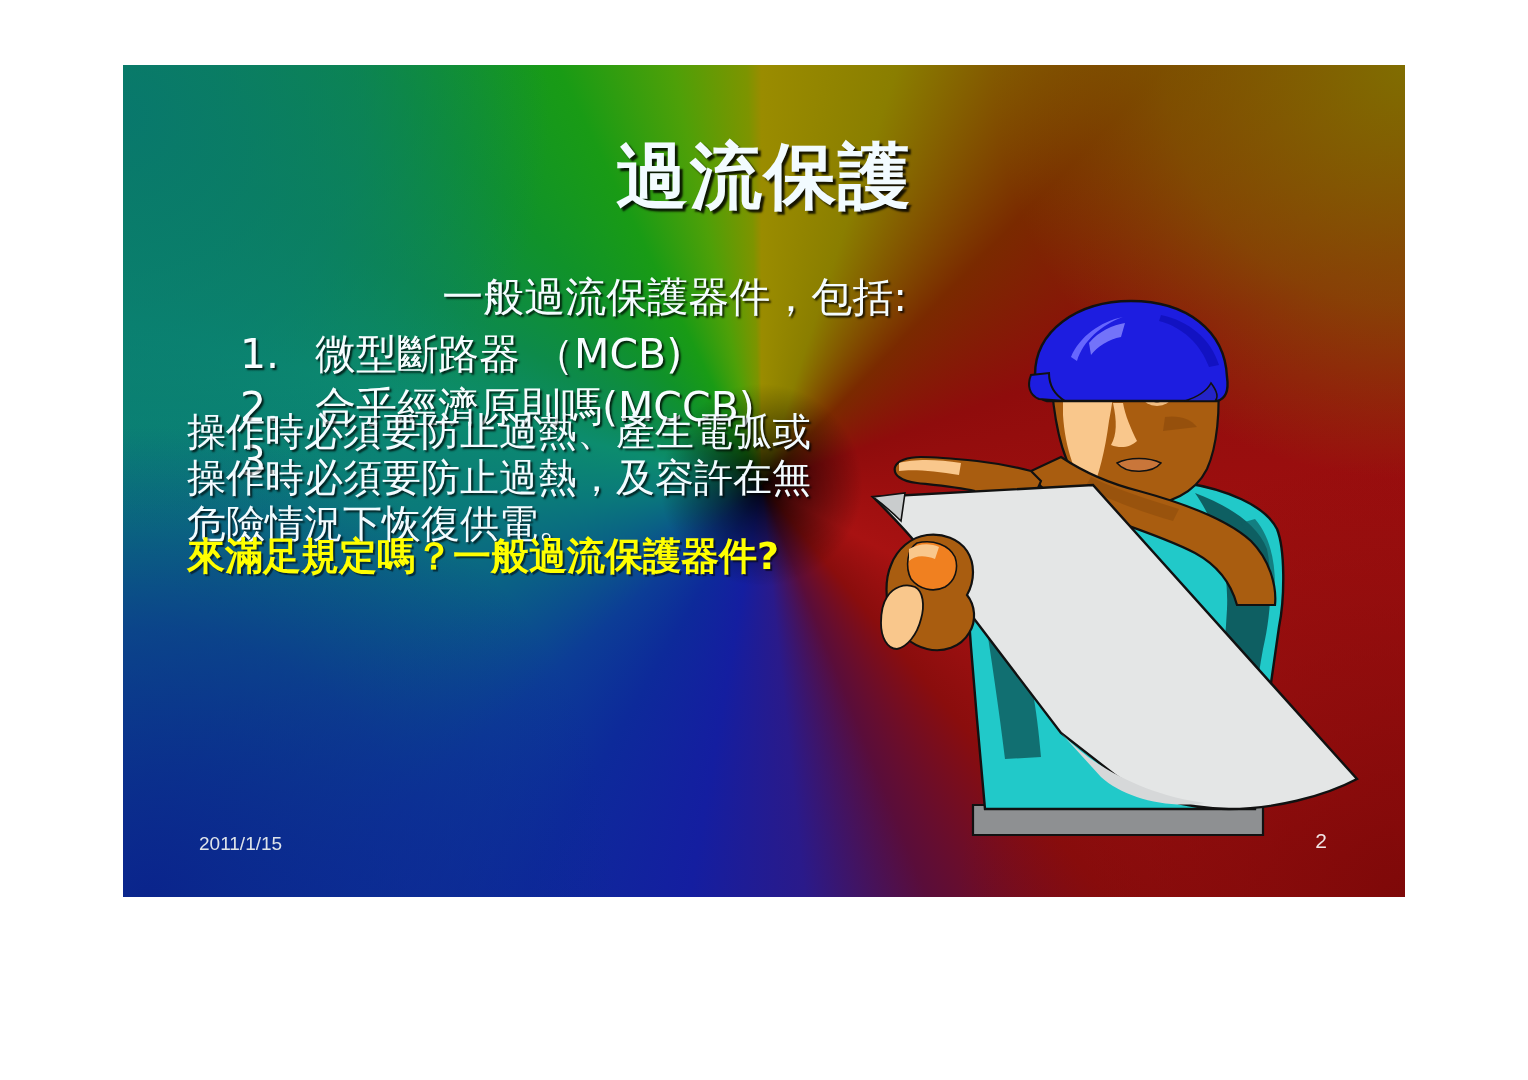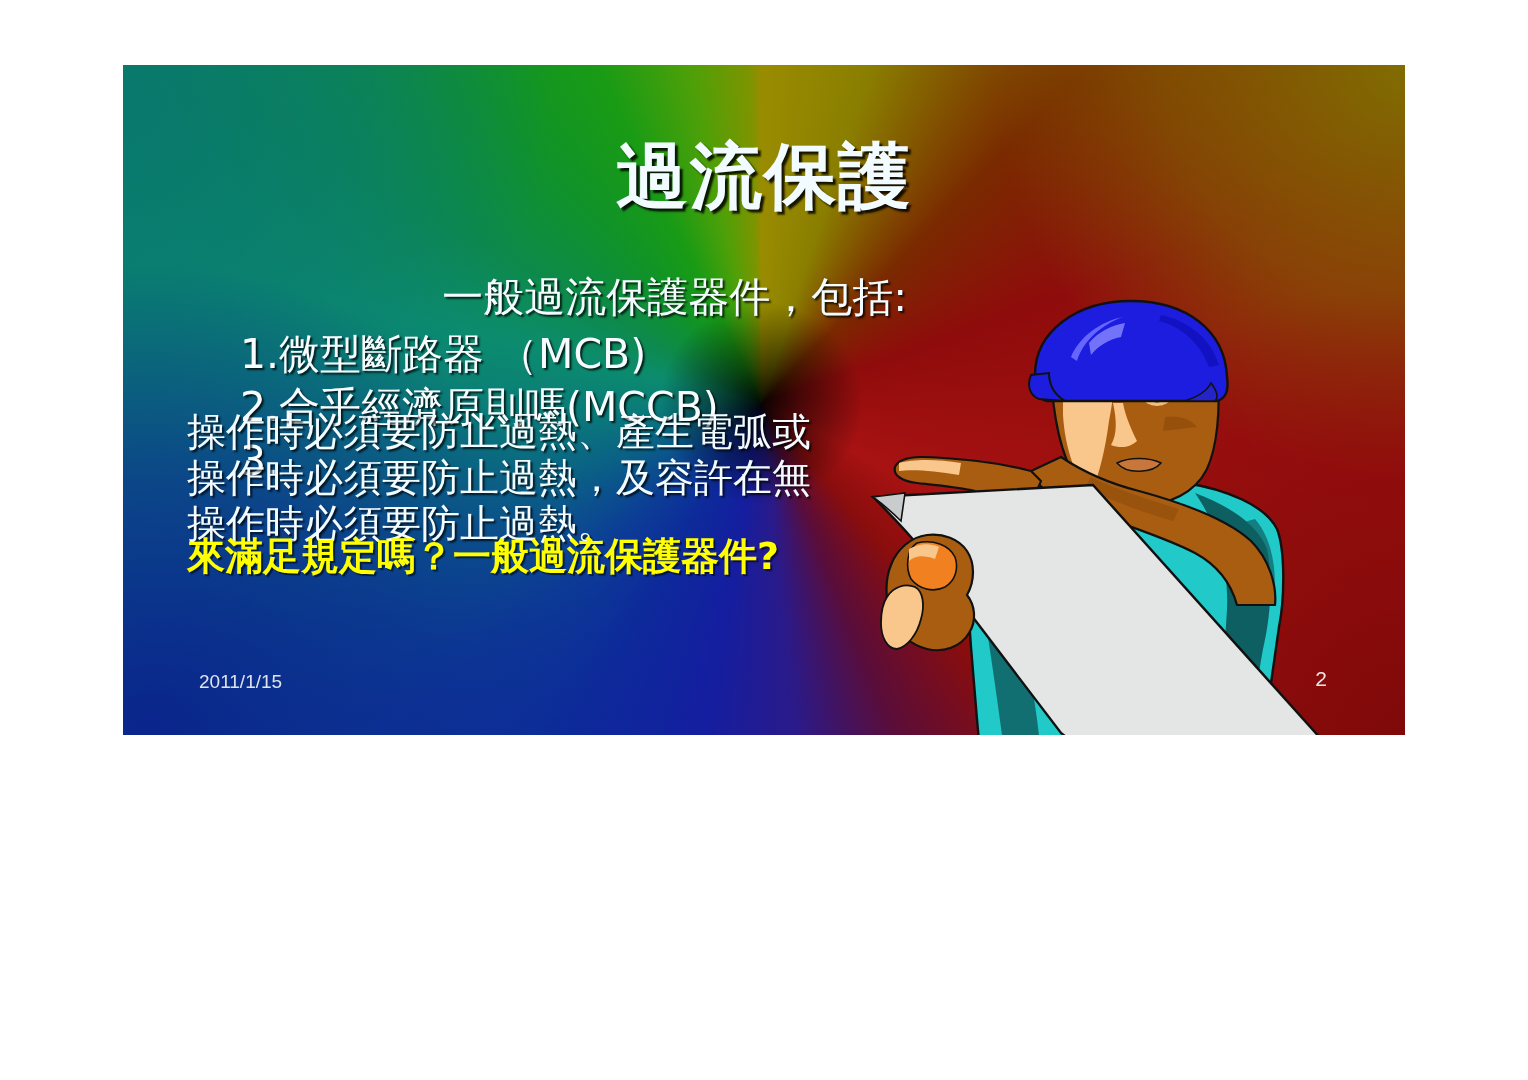--- a/index.html
+++ b/index.html
@@ -5,21 +5,21 @@
   * { margin:0; padding:0; box-sizing:border-box; }
   html, body {
     width:1528px; height:1080px;
     background:#ffffff;
     font-family:"DejaVu Sans", sans-serif;
     overflow:hidden;
   }
   #slide-frame {
     position:absolute;
     left:123px; top:65px;
-    width:1282px; height:670px;
+    width:1282px; height:832px;
     overflow:hidden;
     background:#737373;
   }
   
   .bg-conic {
     position:absolute; inset:0;
     background:
       conic-gradient(from 0deg at 49.8% 50.5%,
         #9a8c00 0deg,
         #8a7e00 18deg,
@@ -100,21 +100,21 @@
   .num-row {
     display:flex;
     align-items:flex-start;
     font-size:41px;
     line-height:1.30;
     color:#f7fdff;
     text-shadow:2px 2px 2px rgba(0,0,0,0.78);
     white-space:nowrap;
   }
   .num-marker { width:92px; flex:0 0 92px; }
-  .num-text { flex:0 1 auto; }
+  .num-text { flex:0 1 auto;margin-left:36px; }
 
   #para-block {
     position:absolute;
     left:64px; top:344px;
     width:710px;
   }
   .para-line {
     font-size:39px;
     line-height:1.18;
     color:#f2fbff;
@@ -293,21 +293,21 @@
       </div>
       <div class="num-row">
         <span class="num-marker">3.</span>
       </div>
     </div>
   </div>
 
   <div id="para-block">
     <div class="para-line">操作時必須要防止過熱、產生電弧或</div>
     <div class="para-line">操作時必須要防止過熱，及容許在無</div>
-    <div class="para-line">操作時必須要防止過熱。</div>
+    <div class="para-line">危險情況下恢復供電。</div>
   </div>
 
   <div id="emph-block">
     <div class="emph-line">來滿足規定嗎？一般過流保護器件?</div>
   </div>
 
   <div id="footer-date">2011/1/15</div>
   <div id="footer-page">2</div>
 
 </div>

